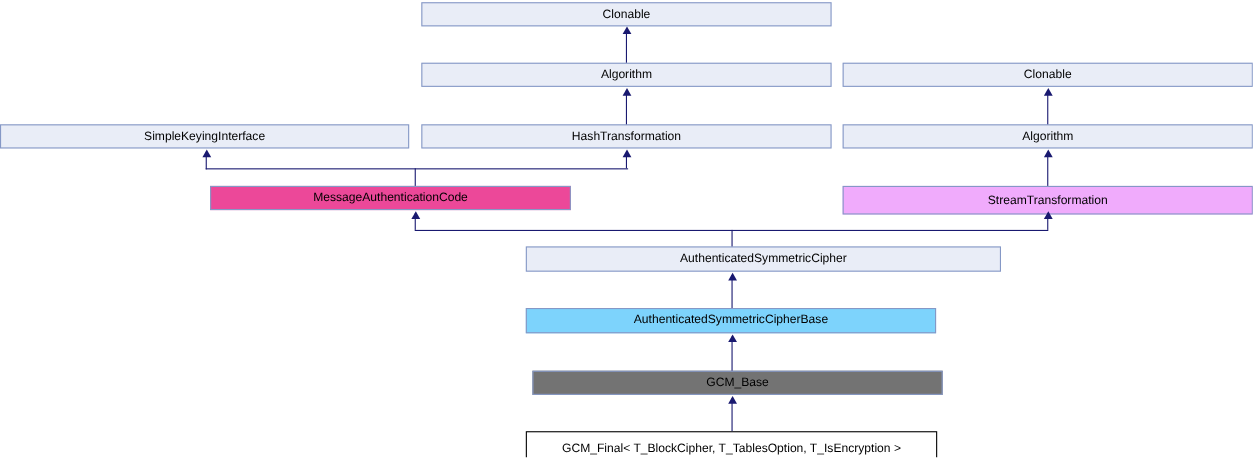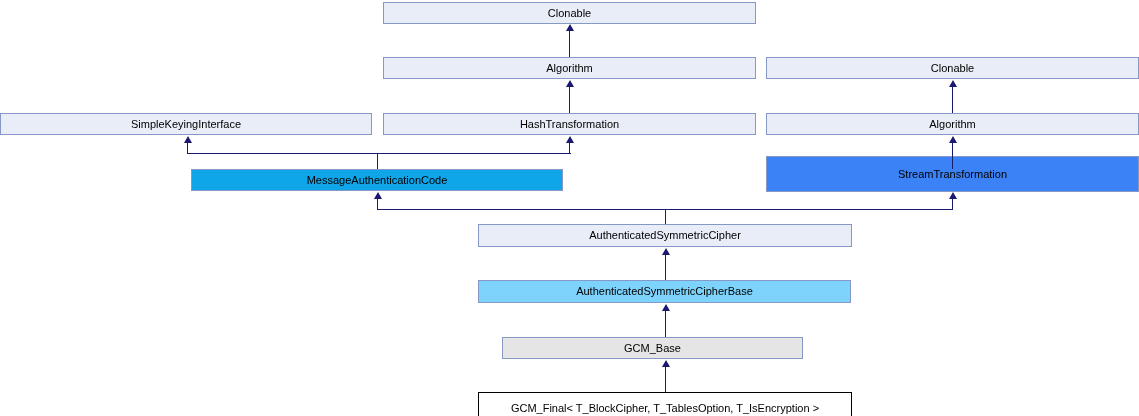--- a/index.html
+++ b/index.html
@@ -50,25 +50,25 @@
 </head>
 <body>
 
 <div id="stage" style="background: rgb(255, 255, 255); border-radius: 15px;">
     <div class="node" style="left: 383px; top: 2px; width: 373px; height: 22px; background: rgb(233, 237, 247); border-color: rgb(133, 152, 198); color: rgb(0, 0, 0);">Clonable</div>
     <div class="node" style="left: 383px; top: 57px; width: 373px; height: 22px; background: rgb(233, 237, 247); border-color: rgb(133, 152, 198); color: rgb(0, 0, 0);">Algorithm</div>
     <div class="node" style="left: 766px; top: 57px; width: 373px; height: 22px; background: rgb(233, 237, 247); border-color: rgb(133, 152, 198); color: rgb(0, 0, 0);">Clonable</div>
     <div class="node" style="left: 0px; top: 113px; width: 372px; height: 22px; background: rgb(233, 237, 247); border-color: rgb(133, 152, 198); color: rgb(0, 0, 0);">SimpleKeyingInterface</div>
     <div class="node" style="left: 383px; top: 113px; width: 373px; height: 22px; background: rgb(233, 237, 247); border-color: rgb(133, 152, 198); color: rgb(0, 0, 0);">HashTransformation</div>
     <div class="node" style="left: 766px; top: 113px; width: 373px; height: 22px; background: rgb(233, 237, 247); border-color: rgb(133, 152, 198); color: rgb(0, 0, 0);">Algorithm</div>
-    <div class="node" style="left: 191px; top: 169px; width: 372px; height: 22px; background: #0ea5e9; border-color: rgb(133, 152, 198); color: rgb(0, 0, 0);">MessageAuthenticationCode</div>
-    <div class="node" style="left: 766px; top: 156px; width: 373px; height: 36px; background: #3b82f6; border-color: rgb(133, 152, 198); color: rgb(0, 0, 0);">StreamTransformation</div>
-    <div class="node" style="left: 478px; top: 224px; width: 374px; height: 23px; background: rgb(233, 237, 247); border-color: rgb(133, 152, 198); color: rgb(0, 0, 0);">AuthenticatedSymmetricCipher</div>
+    <div class="node" style="left: 191px; top: 169px; width: 328px; height: 22px; background: #ec4899; border-color: rgb(133, 152, 198); color: rgb(0, 0, 0);">MessageAuthenticationCode</div>
+    <div class="node" style="left: 766px; top: 169px; width: 373px; height: 26px; background: #f0abfc; border-color: rgb(133, 152, 198); color: rgb(0, 0, 0);">StreamTransformation</div>
+    <div class="node" style="left: 478px; top: 224px; width: 432px; height: 23px; background: rgb(233, 237, 247); border-color: rgb(133, 152, 198); color: rgb(0, 0, 0);">AuthenticatedSymmetricCipher</div>
     <div class="node" style="left: 478px; top: 280px; width: 373px; height: 23px; background: #7dd3fc; border-color: rgb(133, 152, 198); color: rgb(0, 0, 0);">AuthenticatedSymmetricCipherBase</div>
-    <div class="node" style="left: 502px; top: 337px; width: 301px; height: 22px; background: #e5e5e5; border-color: rgb(133, 152, 198); color: rgb(0, 0, 0);">GCM_Base</div>
+    <div class="node" style="left: 484px; top: 337px; width: 373px; height: 22px; background: #737373; border-color: rgb(133, 152, 198); color: rgb(0, 0, 0);">GCM_Base</div>
     <div class="node node--main" style="left: 478px; top: 392px; width: 374px; height: 33px; background: rgb(255, 255, 255); border-color: rgb(0, 0, 0); color: rgb(0, 0, 0);">GCM_Final&lt; T_BlockCipher, T_TablesOption, T_IsEncryption &gt;</div>
     <div class="edge-line" style="left: 569px; top: 26px; width: 1px; height: 31px; background: rgb(25, 25, 112);"></div>
     <div class="edge-line" style="left: 569px; top: 82px; width: 1px; height: 31px; background: rgb(25, 25, 112);"></div>
     <div class="edge-line" style="left: 187px; top: 138px; width: 1px; height: 16px; background: rgb(25, 25, 112);"></div>
     <div class="edge-line" style="left: 187px; top: 153px; width: 384px; height: 1px; background: rgb(25, 25, 112);"></div>
     <div class="edge-line" style="left: 569px; top: 138px; width: 1px; height: 15px; background: rgb(25, 25, 112);"></div>
     <div class="edge-line" style="left: 377px; top: 153px; width: 1px; height: 16px; background: rgb(25, 25, 112);"></div>
     <div class="edge-line" style="left: 952px; top: 82px; width: 1px; height: 31px; background: rgb(25, 25, 112);"></div>
     <div class="edge-line" style="left: 952px; top: 138px; width: 1px; height: 31px; background: rgb(25, 25, 112);"></div>
     <div class="edge-line" style="left: 377px; top: 194px; width: 1px; height: 15px; background: rgb(25, 25, 112);"></div>

